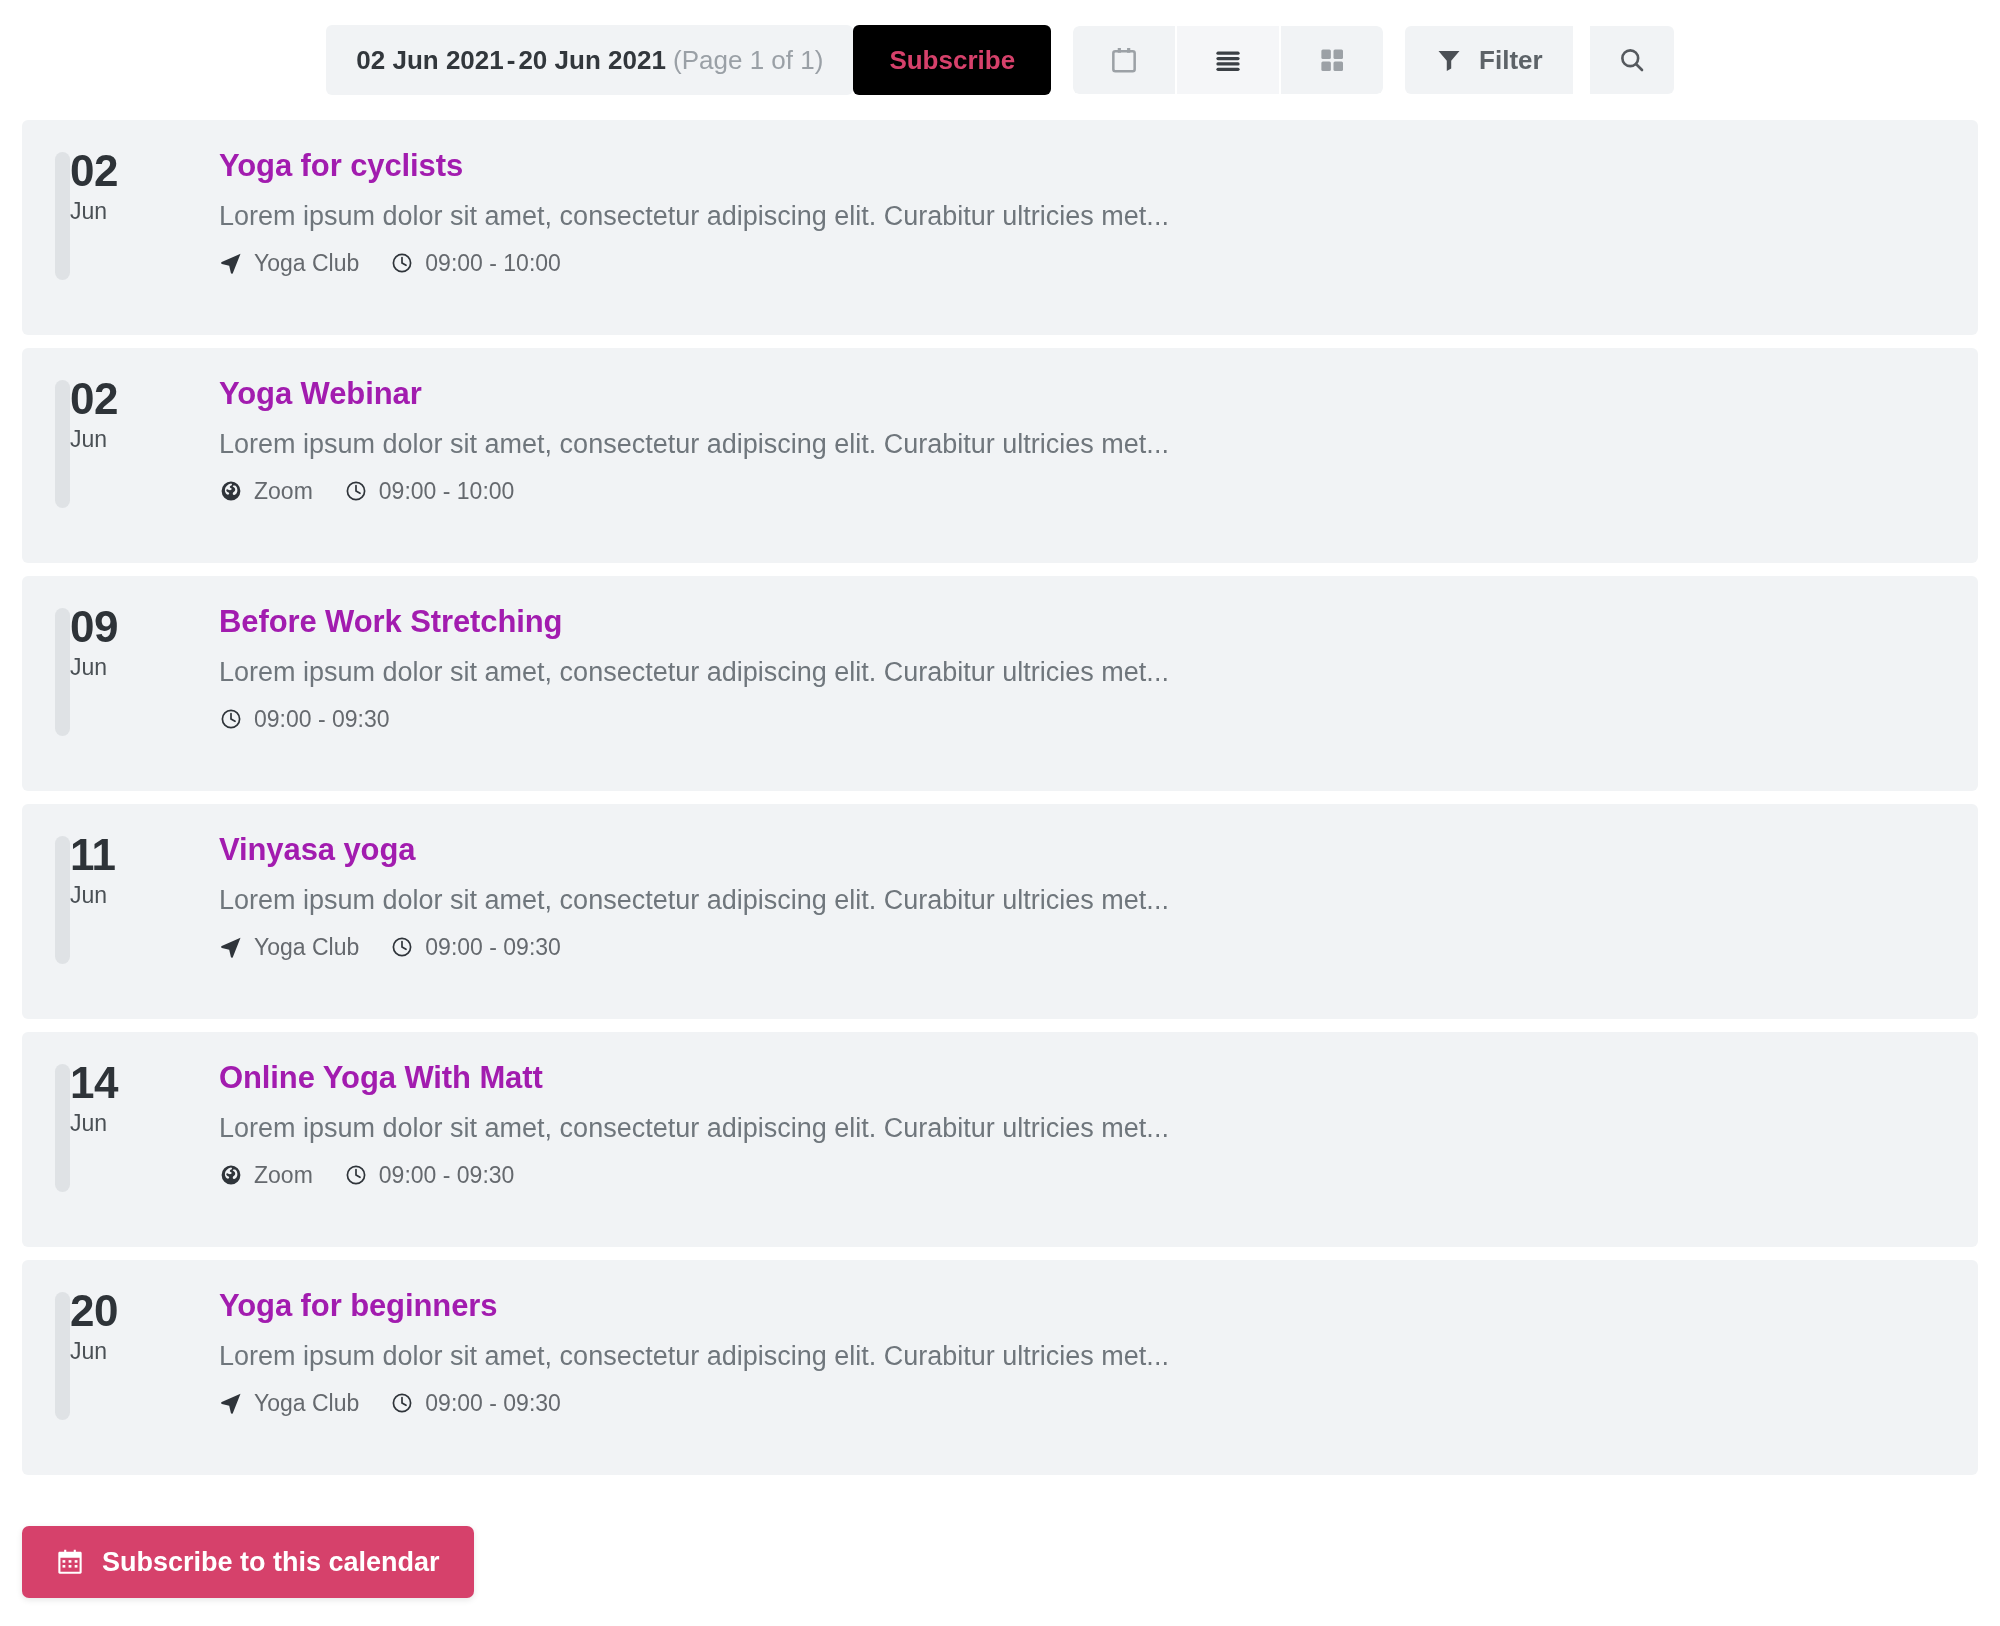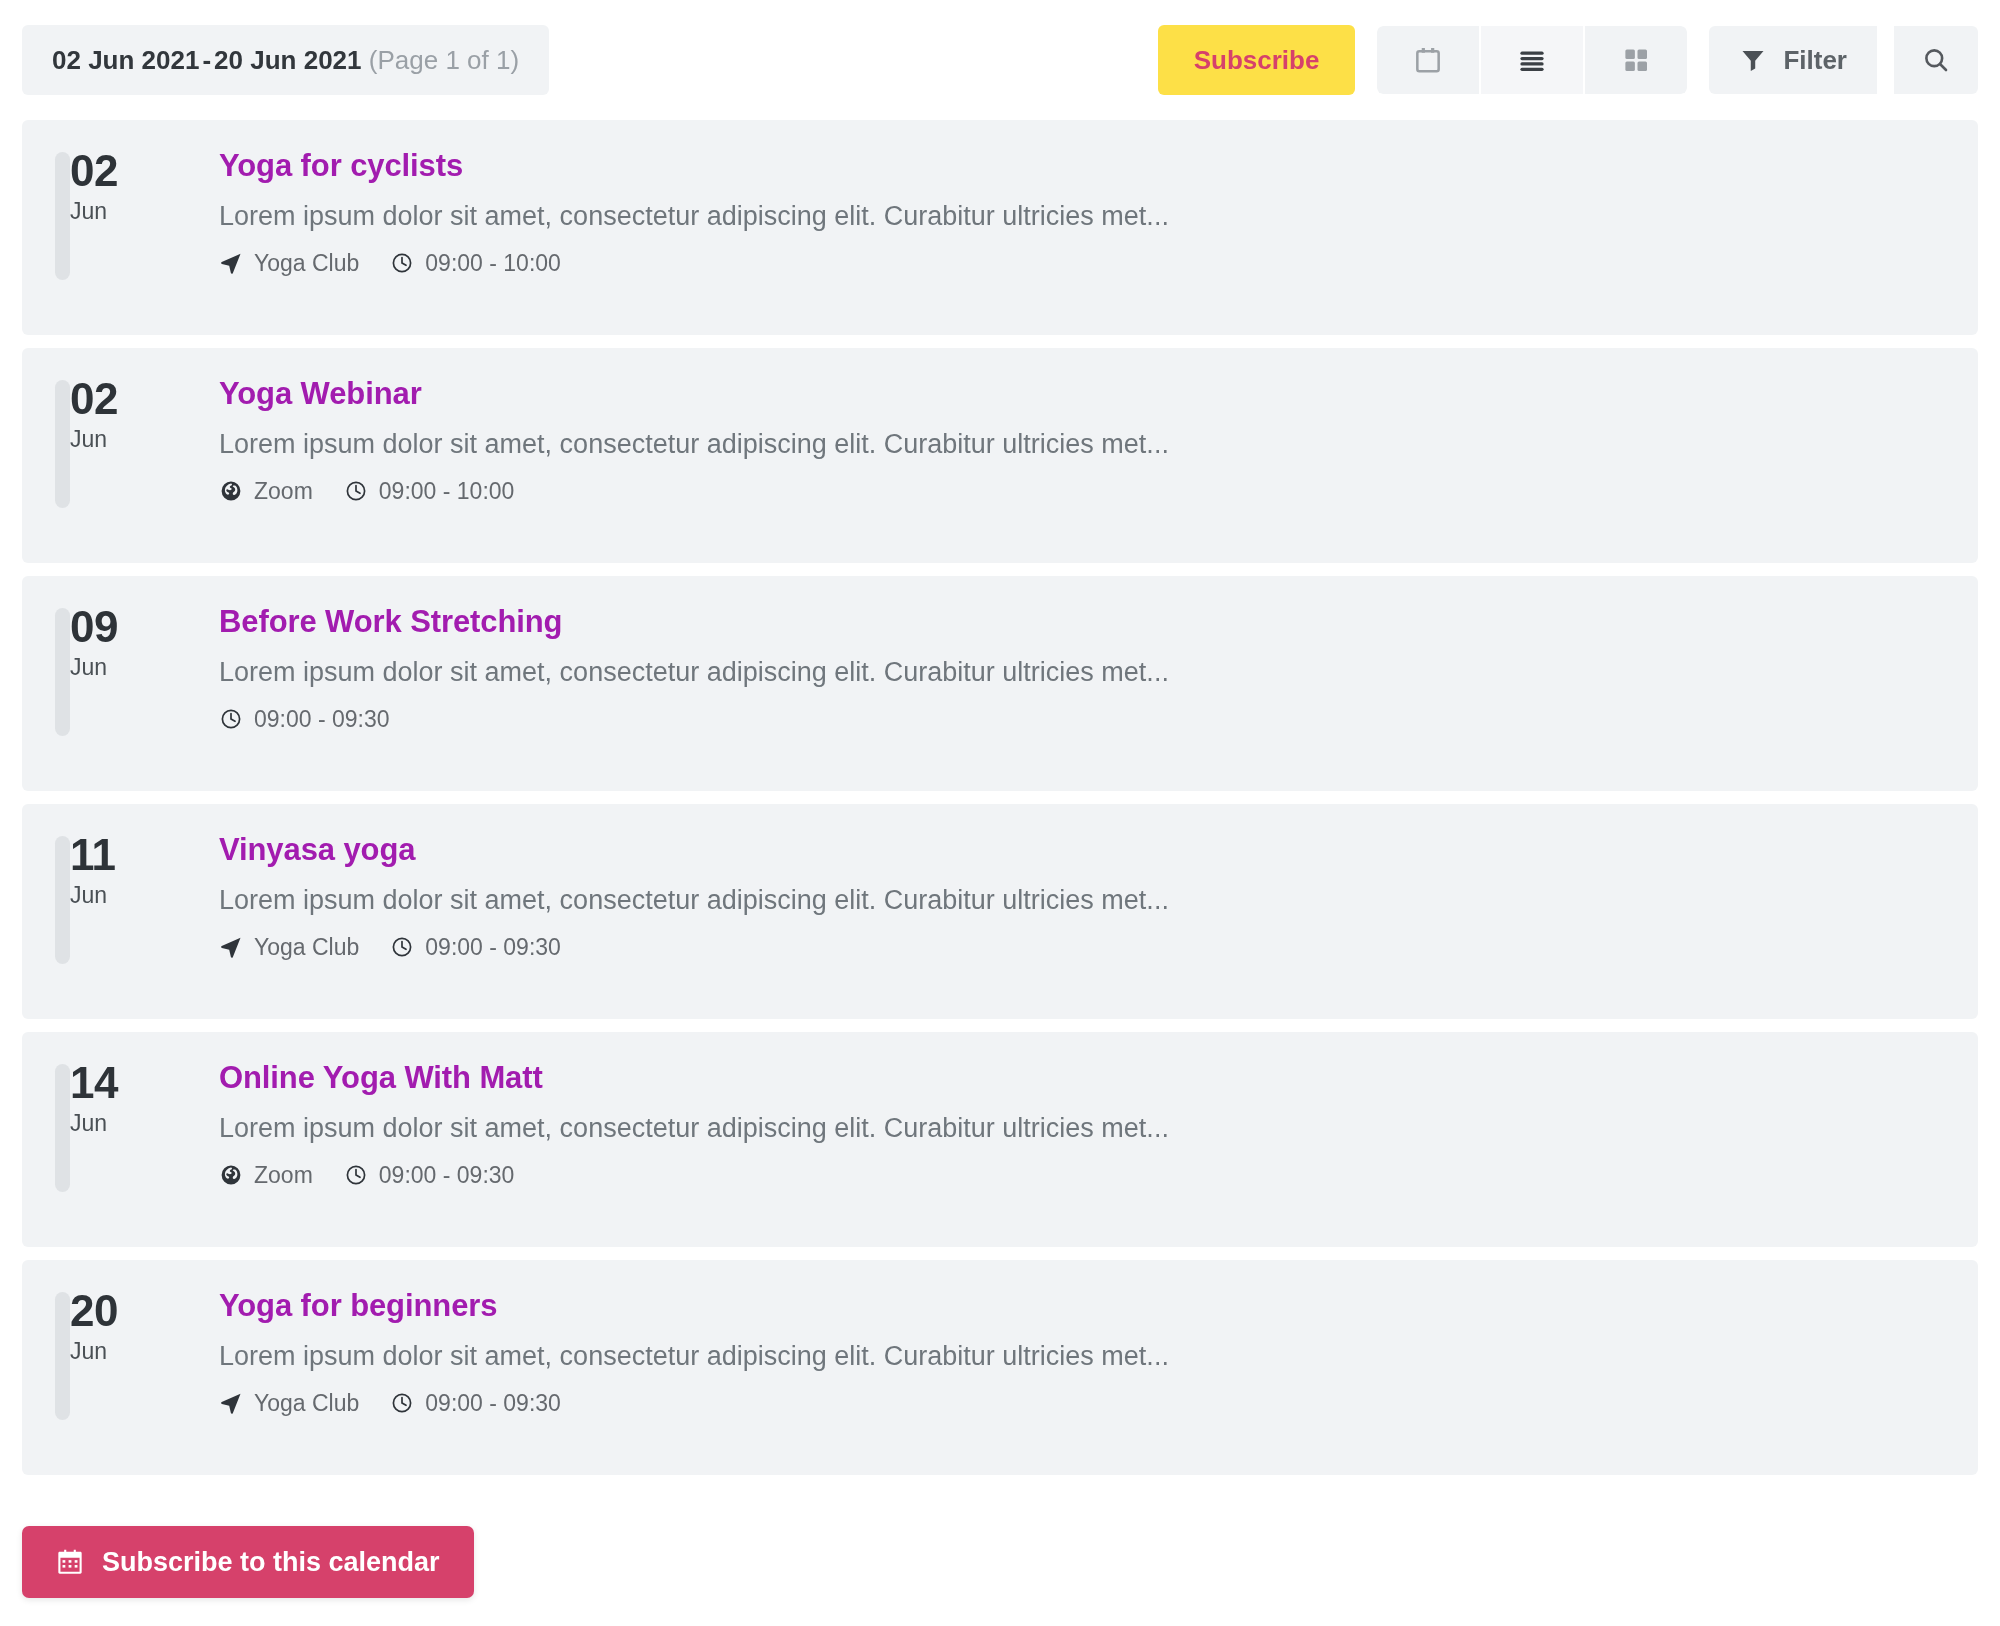--- a/index.html
+++ b/index.html
@@ -16,21 +16,21 @@
     position: relative;
     width: 2000px;
     height: 1626px;
     background: #ffffff;
   }
 
   
   .toolbar {
     display: flex;
     align-items: center;
-    justify-content: space-between;
+    justify-content: center;
     padding: 0 22px;
     height: 120px;
     background: #ffffff;
   }
 
   .daterange-pill {
     background: #f1f3f5;
     border-radius: 6px;
     padding: 22px 30px;
     font-size: 26px;
@@ -42,21 +42,21 @@
   .daterange-pill .sep { font-weight: 700; color: #32373c; padding: 0 3px; }
   .daterange-pill .page-of { color: #9aa0a6; font-weight: 400; }
 
   .toolbar-right {
     display: flex;
     align-items: center;
     gap: 22px;
   }
 
   .btn-subscribe {
-    background: #fde047;
+    background: #000000;
     border: none;
     border-radius: 6px;
     color: #d6416b;
     font-size: 26px;
     font-weight: 700;
     padding: 22px 36px;
     line-height: 1;
     cursor: pointer;
     font-family: "Liberation Sans", sans-serif;
   }

